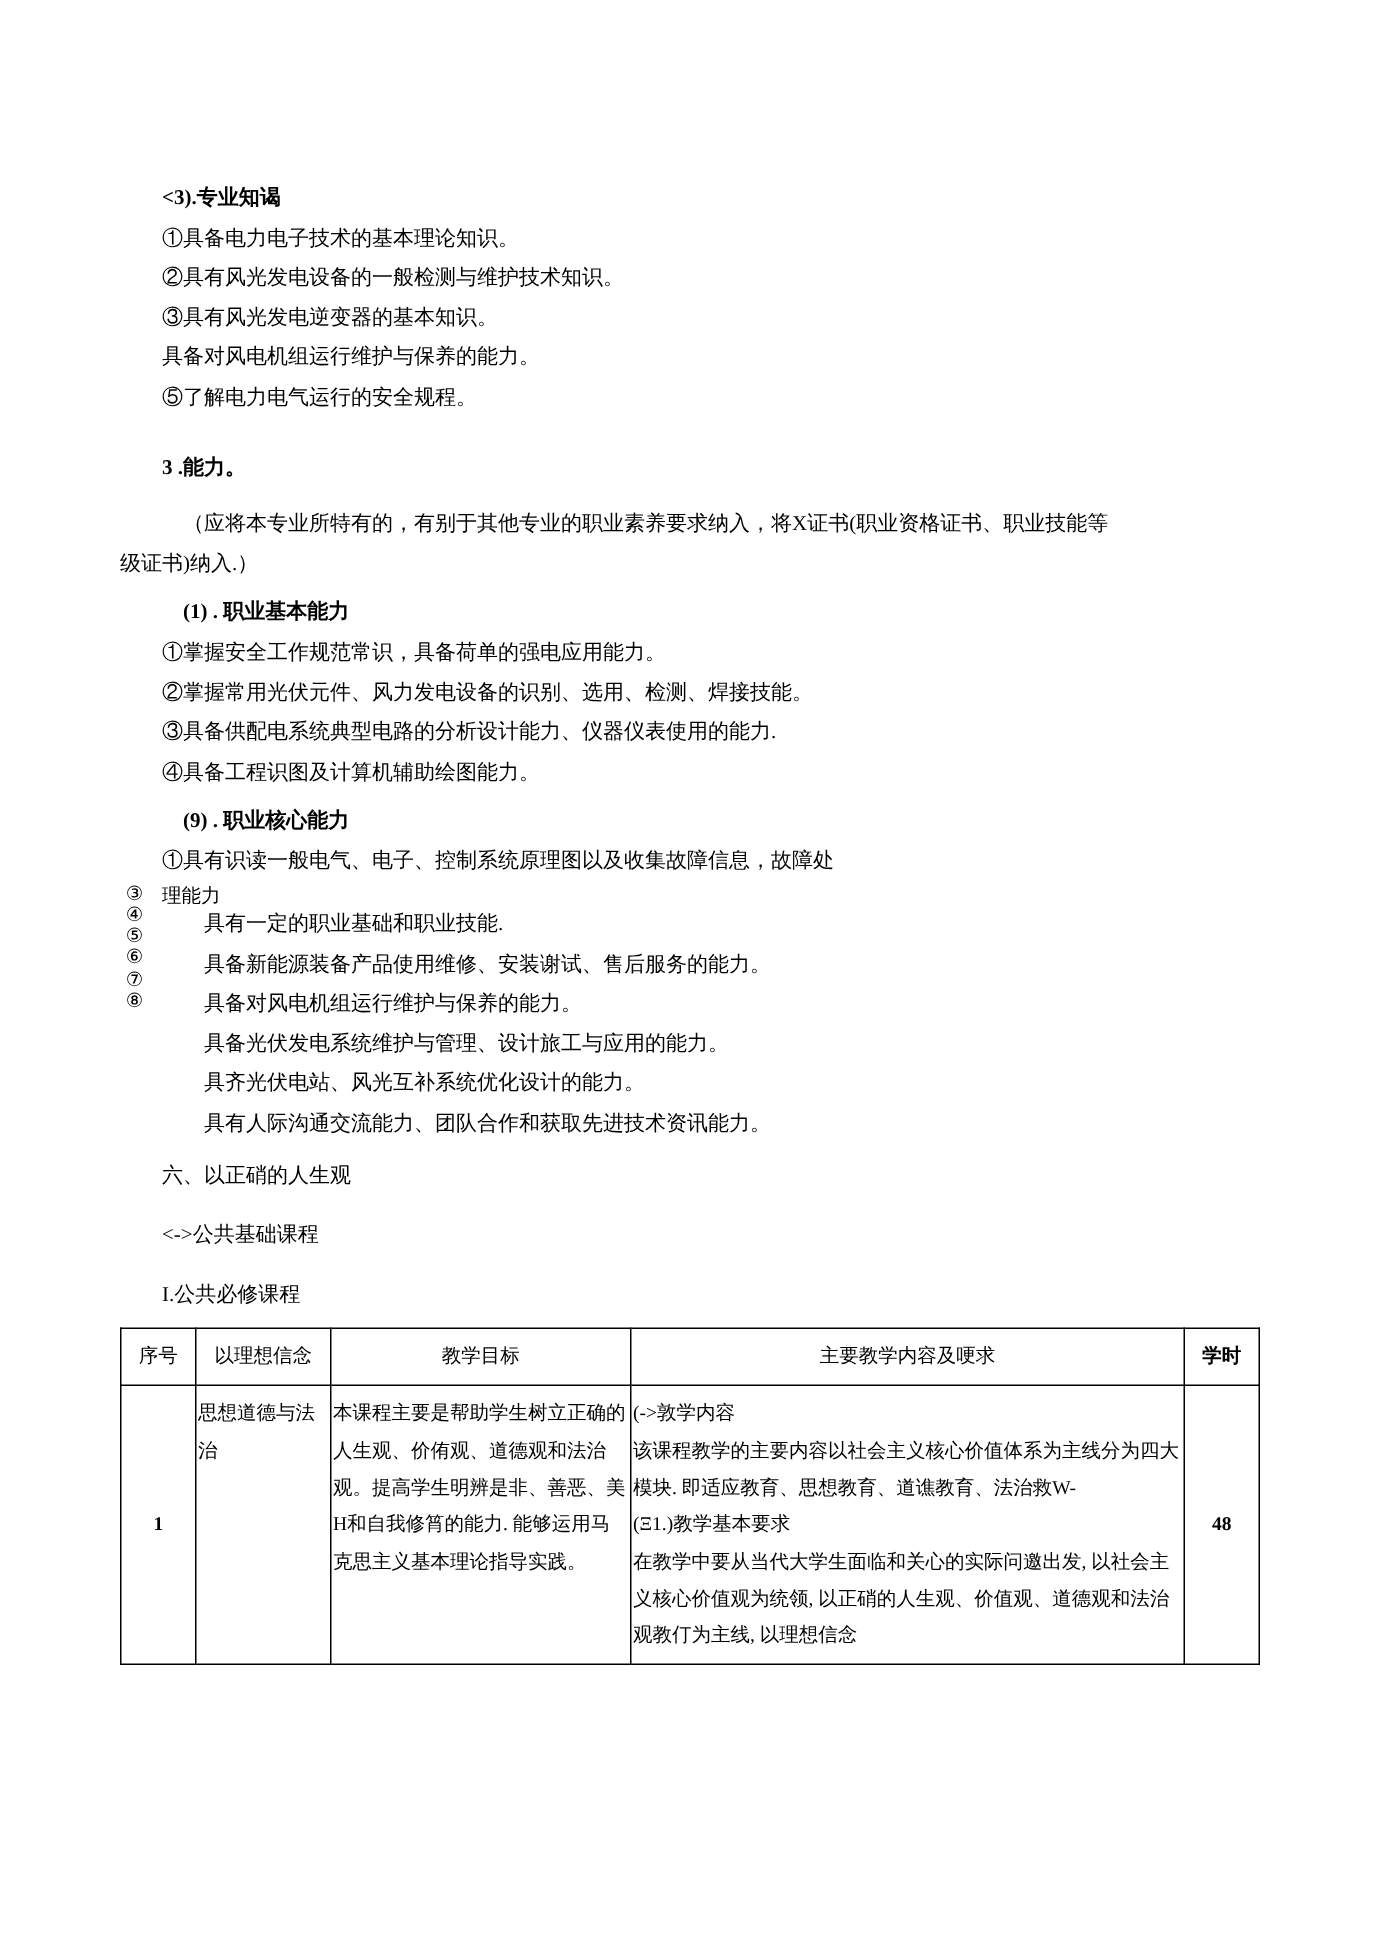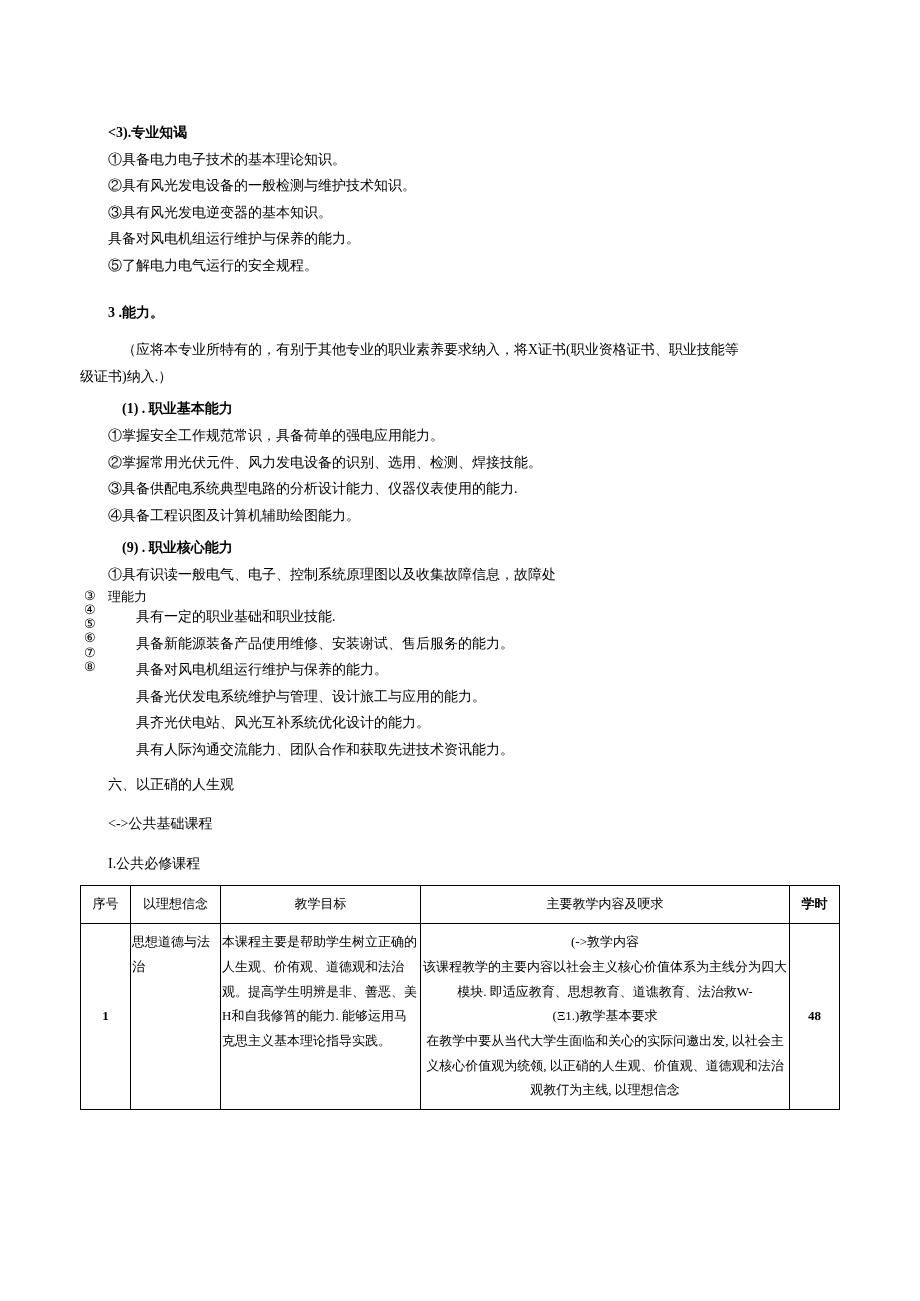--- a/index.html
+++ b/index.html
@@ -140,20 +140,20 @@
       <th class="col-goal">教学目标</th>
       <th class="col-content">主要教学内容及哽求</th>
       <th class="col-hours">学时</th>
     </tr>
   </thead>
   <tbody>
     <tr>
       <td class="col-seq"><b>1</b></td>
       <td class="col-name cell-left">思想道德与法治</td>
       <td class="col-goal cell-left">本课程主要是帮助学生树立正确的人生观、价侑观、道德观和法治观。提高学生明辨是非、善恶、美H和自我修筲的能力. 能够运用马克思主义基本理论指导实践。</td>
-      <td class="col-content cell-left" style="white-space: pre-line; text-align: center;">        (-&gt;敦学内容
+      <td class="col-content cell-left" style="white-space: pre-line;">        (-&gt;敦学内容
     该课程教学的主要内容以社会主义核心价值体系为主线分为四大模块. 即适应教育、思想教育、道谯教育、法治救W-
         (Ξ1.)教学基本要求
 在教学中要从当代大学生面临和关心的实际问邀出发, 以社会主义核心价值观为统领, 以正硝的人生观、价值观、道德观和法治观教仃为主线, 以理想信念</td>
       <td class="col-hours">48</td>
     </tr>
   </tbody>
 </table>
 
 </body></html>

